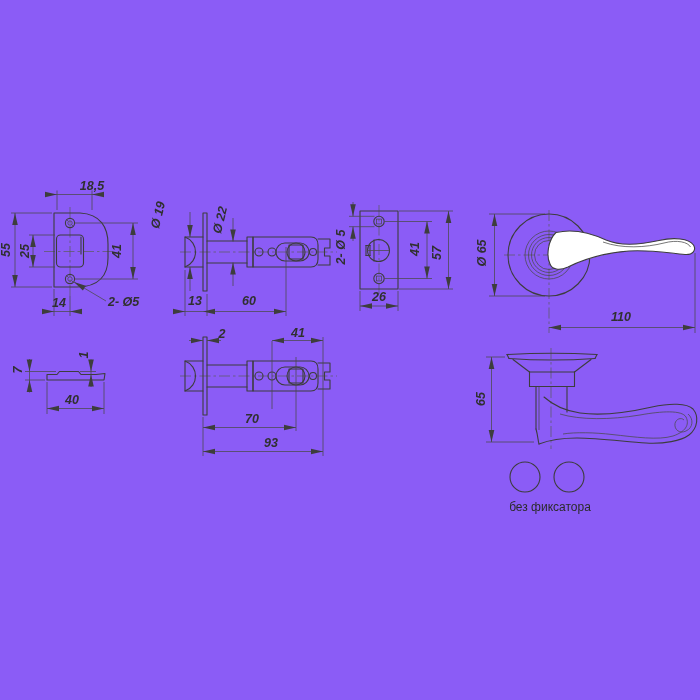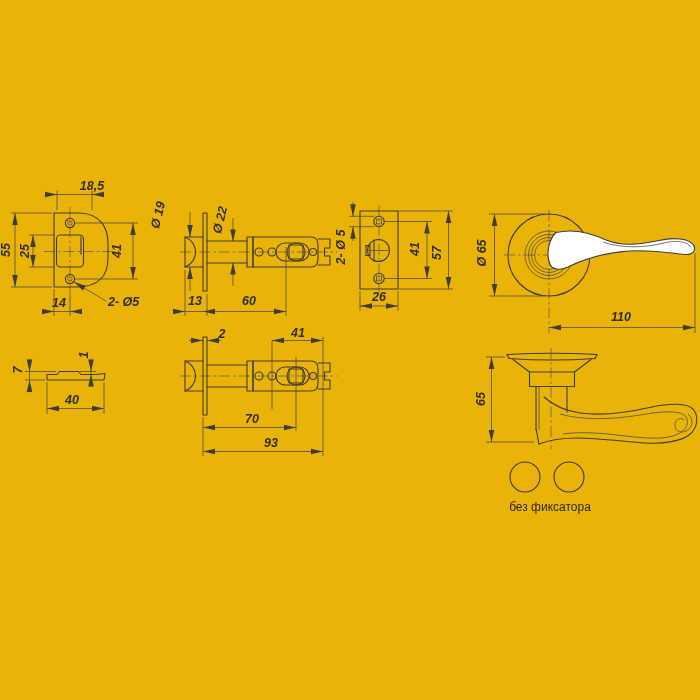--- a/index.html
+++ b/index.html
@@ -1,16 +1,16 @@
 <!DOCTYPE html>
 <html><head>
 <meta charset="utf-8">
 <style>
   html,body{margin:0;padding:0;background:#ffffff;}
-  .stage{position:relative;width:700px;height:700px;background:#eab308;overflow:hidden;
+  .stage{position:relative;width:700px;height:700px;background:#8b5cf6;overflow:hidden;
          font-family:"Liberation Sans",sans-serif;text-align:center;}
   svg{display:block}
   .o{stroke:#3d3d3d;stroke-width:1.1;fill:none;stroke-linecap:round;stroke-linejoin:round;}
   .t{stroke:#4a4a4a;stroke-width:0.75;fill:none;}
   .cl{stroke:#5a5a5a;stroke-width:0.7;fill:none;stroke-dasharray:11 3 2.5 3;}
   .wf{fill:#ffffff;}
   text.d{font:italic 600 12.5px "Liberation Sans",sans-serif;fill:#303030;}
   text.cap{font:400 12px "Liberation Sans",sans-serif;fill:#2b2b2b;}
   .am{fill:#3d3d3d;}
 </style>

